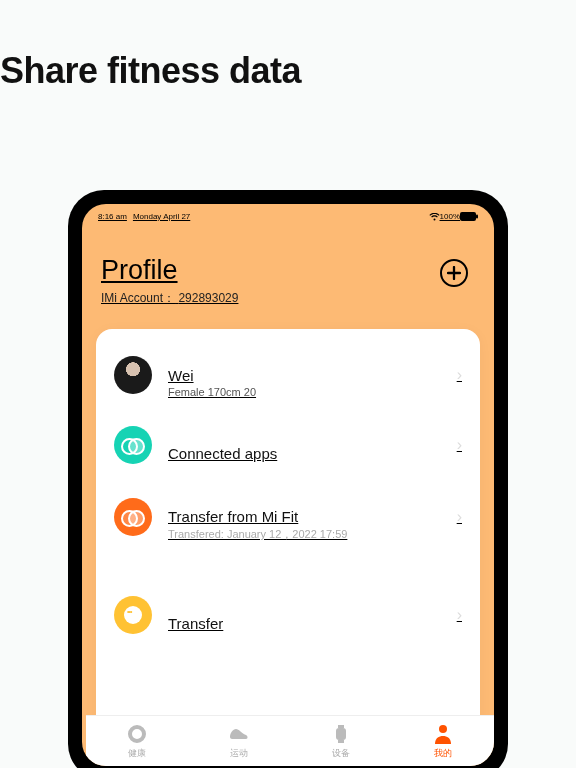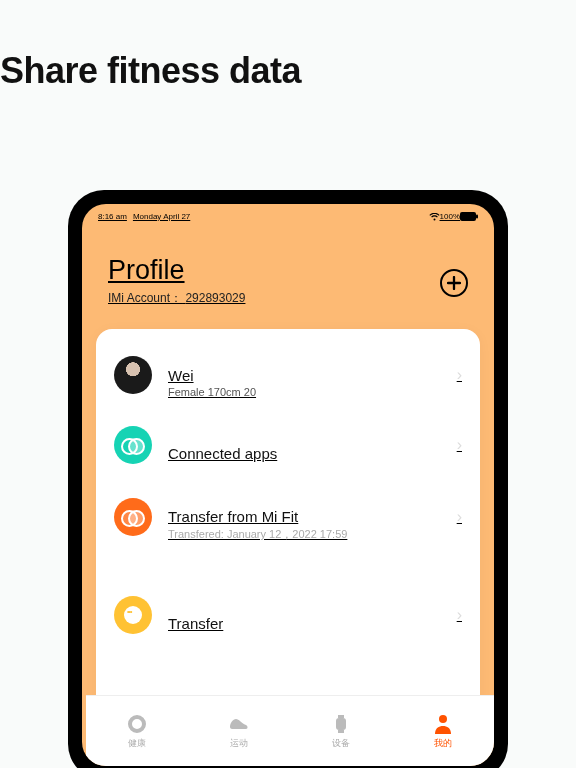--- a/index.html
+++ b/index.html
@@ -20,22 +20,22 @@
 .statusbar {
   display: flex; justify-content: space-between; align-items: center;
   padding: 8px 16px 0 16px; font-size: 8px; color: #000;
 }
 .statusbar-left { display: flex; gap: 6px; align-items: center; }
 .statusbar-right { display: flex; align-items: center; }
 .wifi-icon svg, .battery-icon svg { display: block; }
 .battery-label { font-size: 8px; }
 
 .profile-header {
-  display: flex; justify-content: space-between; align-items: center;
-  padding: 34px 26px 0 26px;
+  display: flex; justify-content: space-between; align-items: flex-start;
+  padding: 34px 26px 0 19px;
 }
 .profile-title { font-size: 27px; font-weight: 400; color: #000; }
 .profile-account { font-size: 12px; color: #222; margin-top: 4px; }
 .plus-btn {
   width: 28px; height: 28px; border: 2.5px solid #000; border-radius: 50%;
   display: flex; align-items: center; justify-content: center; font-size: 20px;
   font-weight: 500; margin-top: 4px;
 }
 
 .card {
@@ -75,21 +75,21 @@
   font-size: 7px; color: #ffc233; letter-spacing: -1px;
 }
 .row-text { flex: 1; margin-top: 16px; }
 .row-title { font-size: 15px; font-weight: 500; color: #111; }
 .row-sub { font-size: 11px; color: #555; margin-top: 2px; }
 .row-sub-light { color: #aaa; }
 .chevron { color: #ddd; font-size: 16px; }
 
 .tabbar {
   position: absolute; bottom: 0; left: 4px; right: 0;
-  height: 71px; background: #fff; border-top: 1px solid #eee;
+  height: 51px; background: #fff; border-top: 1px solid #eee;
   display: flex;
 }
 .tab {
   flex: 1; display: flex; flex-direction: column; align-items: center;
   justify-content: center; gap: 2px;
 }
 .tab-icon { width: 22px; height: 22px; display: flex; align-items: center; justify-content: center; }
 .tab-label { font-size: 9px; color: #aaa; }
 .tab.active .tab-label { color: #ff5200; }
 </style>

